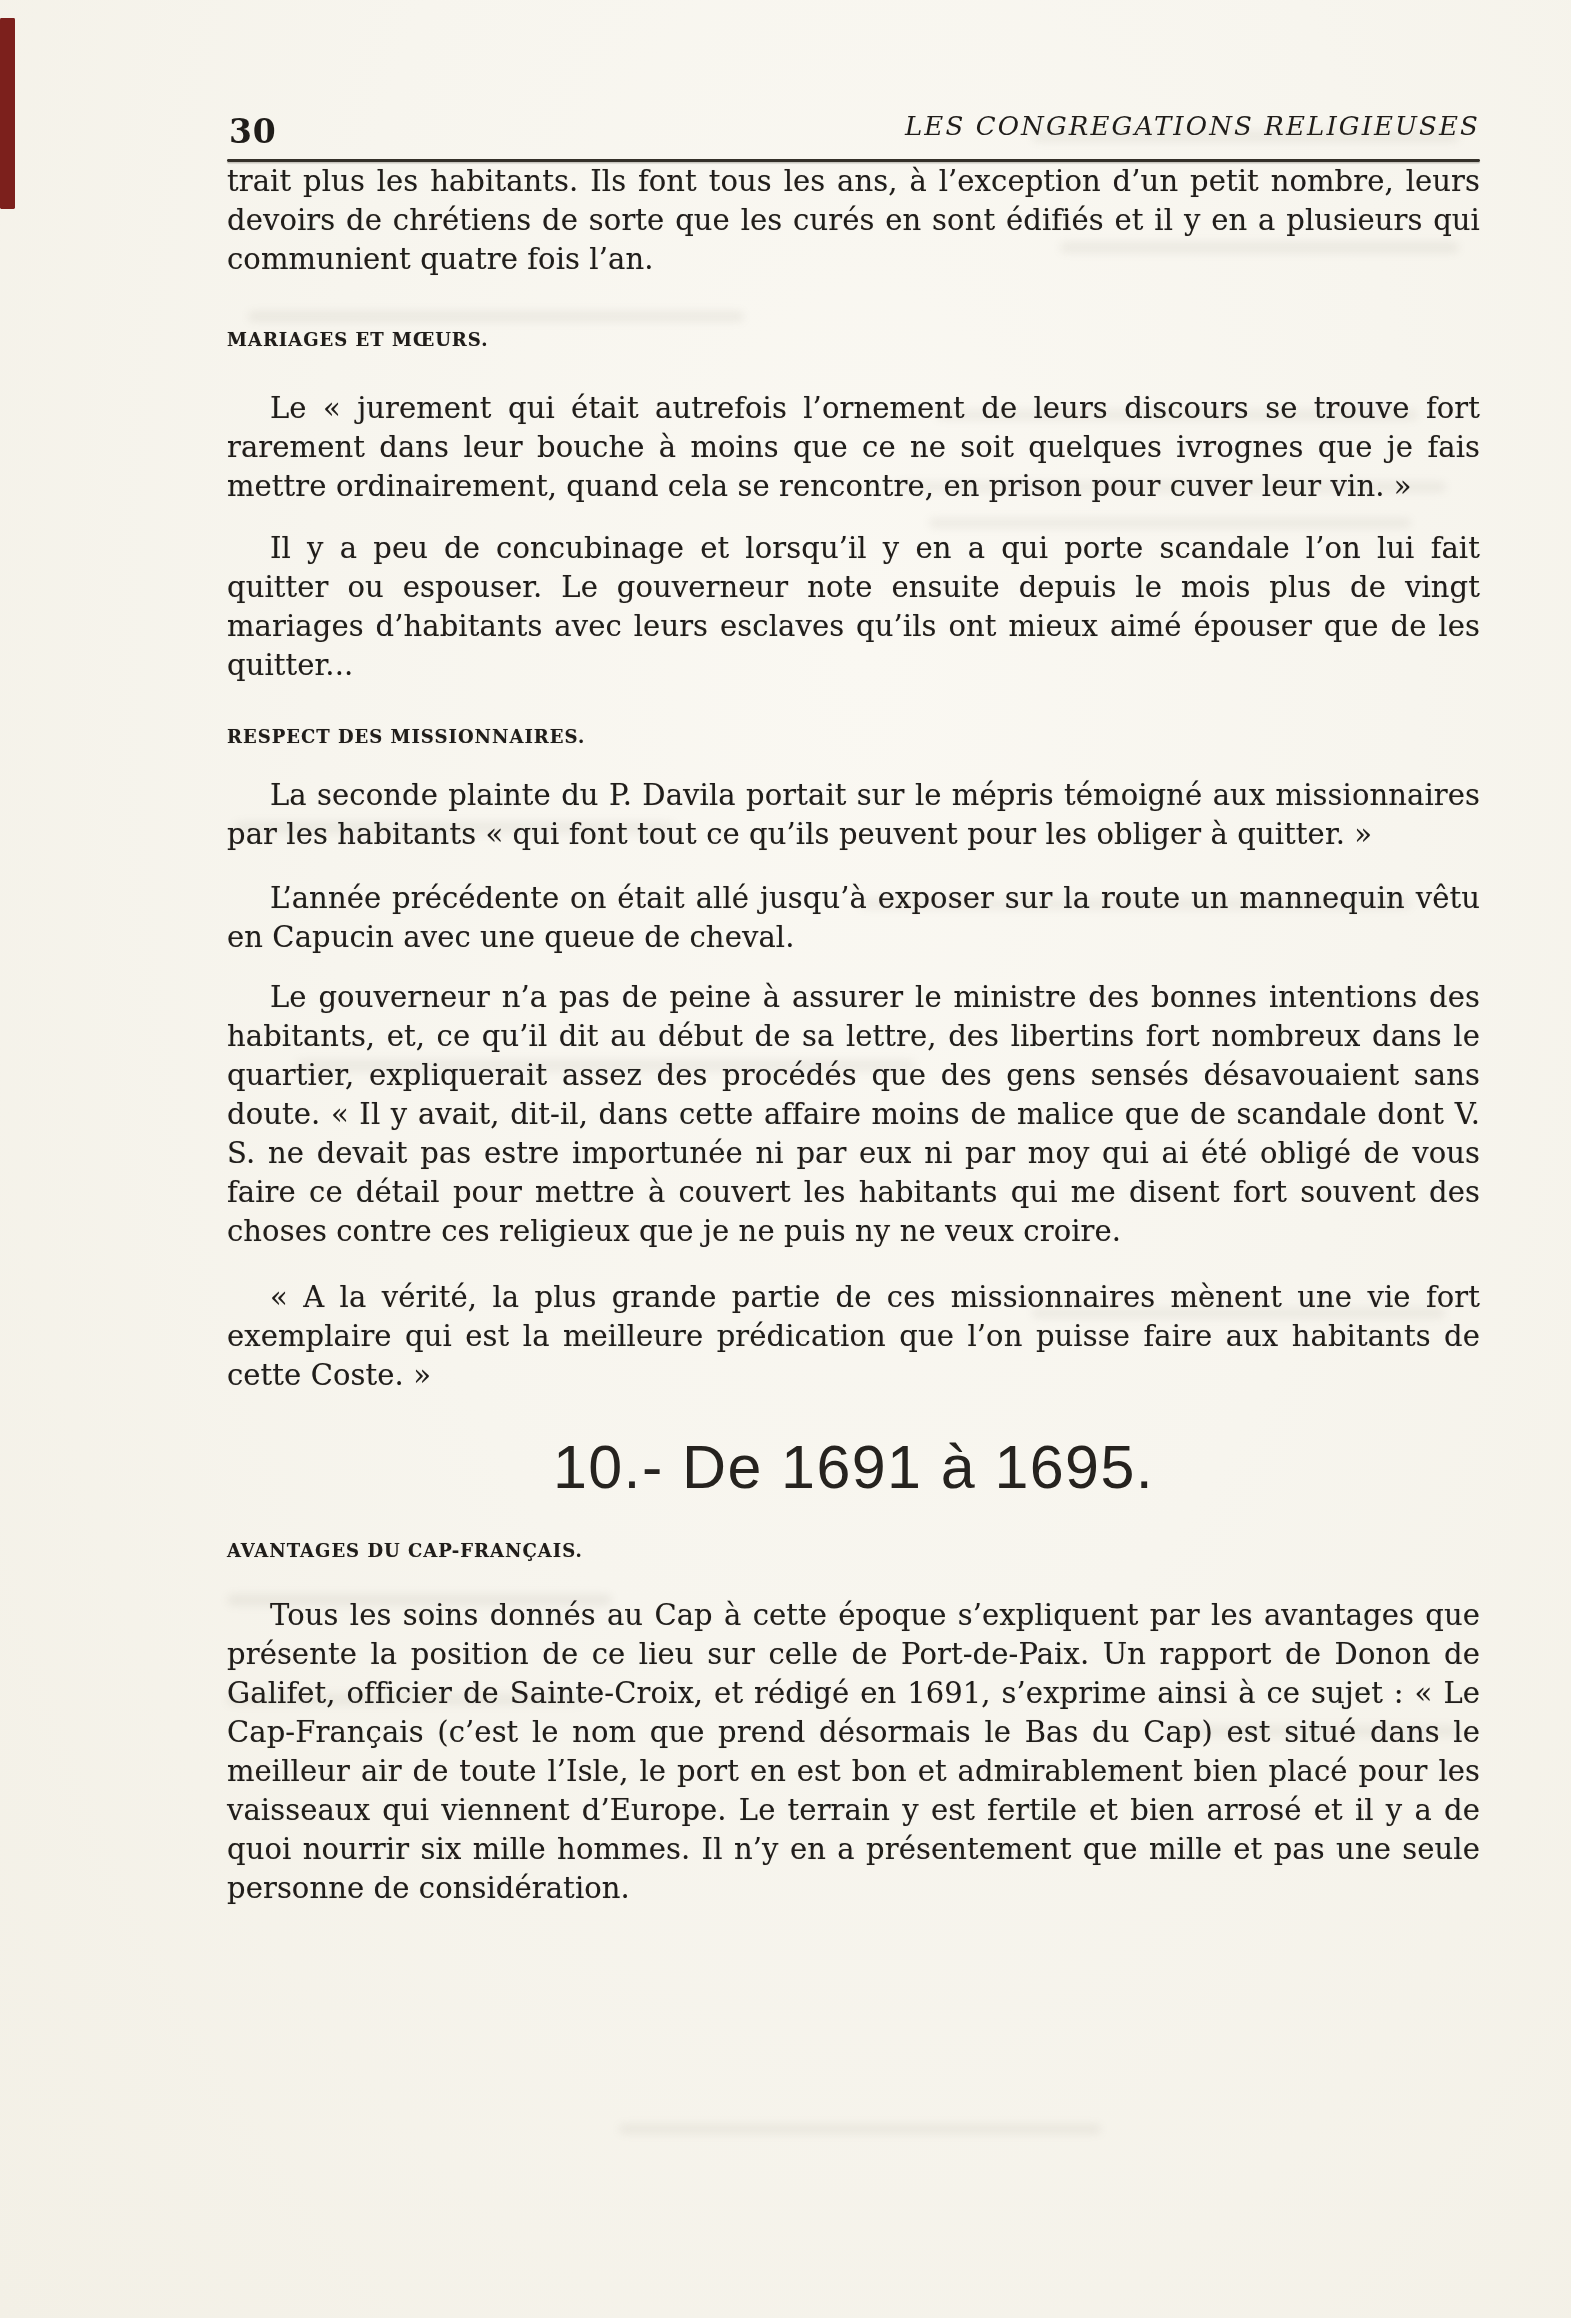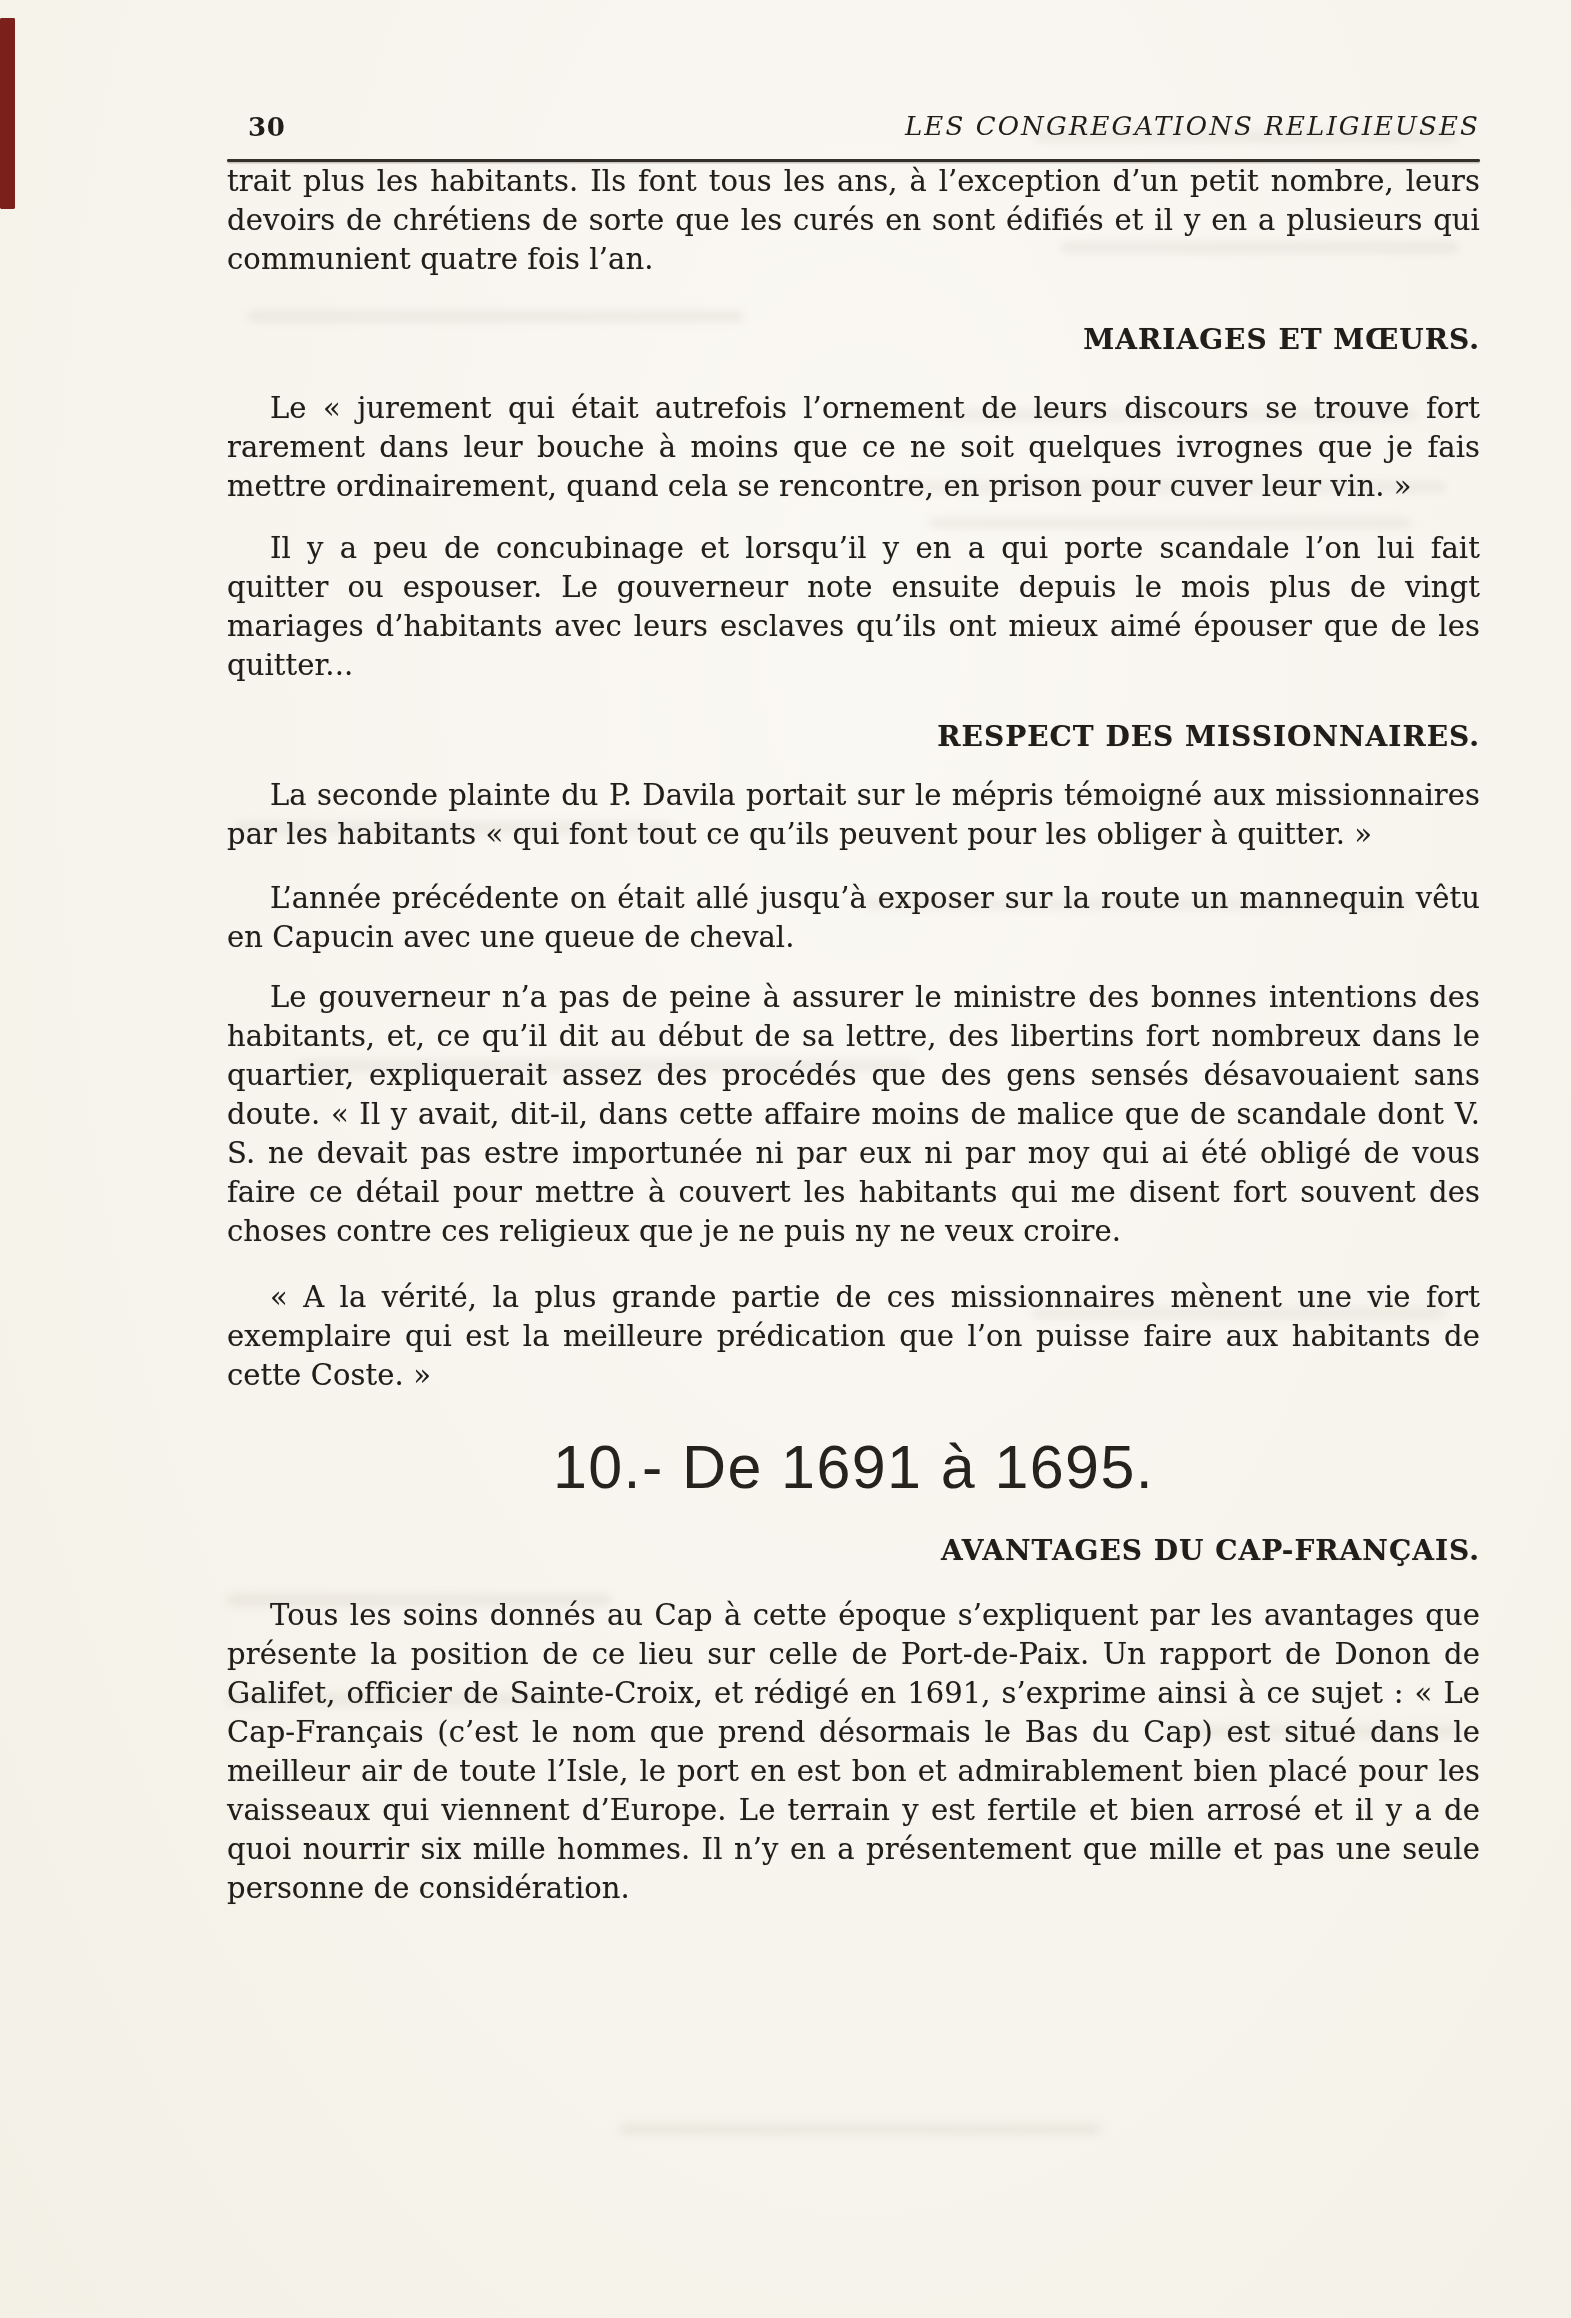--- a/index.html
+++ b/index.html
@@ -7,32 +7,32 @@
     position:relative;
     width:1571px;height:2319px;
     background:
       radial-gradient(ellipse at 55% 28%, #faf8f2 0%, #f7f5ee 45%, #f3f0e6 100%);
     font-family:"DejaVu Serif","Liberation Serif",serif;
     color:#201d1a;
     overflow:hidden;
   }
   .text-col{position:absolute;left:227px;top:0;width:1253px;}
   .page-header{position:relative;margin-top:111px;height:33px;}
-  .pagenum{position:absolute;left:21px;top:1.4px;font-size:26px;font-weight:bold;letter-spacing:0.7px;text-align:right;}
+  .pagenum{position:absolute;left:2px;top:1.4px;font-size:33px;font-weight:bold;letter-spacing:0.7px;text-align:right;}
   .running{display:block;text-align:right;font-size:26px;font-weight:normal;font-style:italic;letter-spacing:2.1px;white-space:nowrap;}
   .rule{margin-top:15px;height:2.8px;background:#343029;border-radius:1.4px;box-shadow:0 1.4px 0.7px rgba(52,48,41,.25);}
   p.body{
     font-size:29px;line-height:39px;margin:0;
     text-align:justify;letter-spacing:0.1px;
     text-shadow:0 0 0.7px rgba(32,29,26,.35);
   }
   p.indent{text-indent:43px;}
   h2.sechead{
-    margin:0;text-align:right;
-    font-size:28px;line-height:32px;font-weight:bold;letter-spacing:1px;
+    margin:0;text-align:left;
+    font-size:18px;line-height:32px;font-weight:bold;letter-spacing:1px;
     text-shadow:0 0 0.7px rgba(32,29,26,.4);
   }
   .chapter{
     margin:0;text-align:center;
     font-family:"Liberation Sans","DejaVu Sans",sans-serif;
     font-weight:400;font-size:61px;line-height:63px;letter-spacing:1.4px;color:#26231f;
   }
   .edge-mark{position:absolute;left:0;top:18px;width:14.5px;height:191px;background:#7c201c;border-radius:1.4px;filter:blur(0.3px);}
   .smudge{position:absolute;background:#8d8778;opacity:.11;filter:blur(4.1px);border-radius:6.2px;pointer-events:none;}
 </style>

